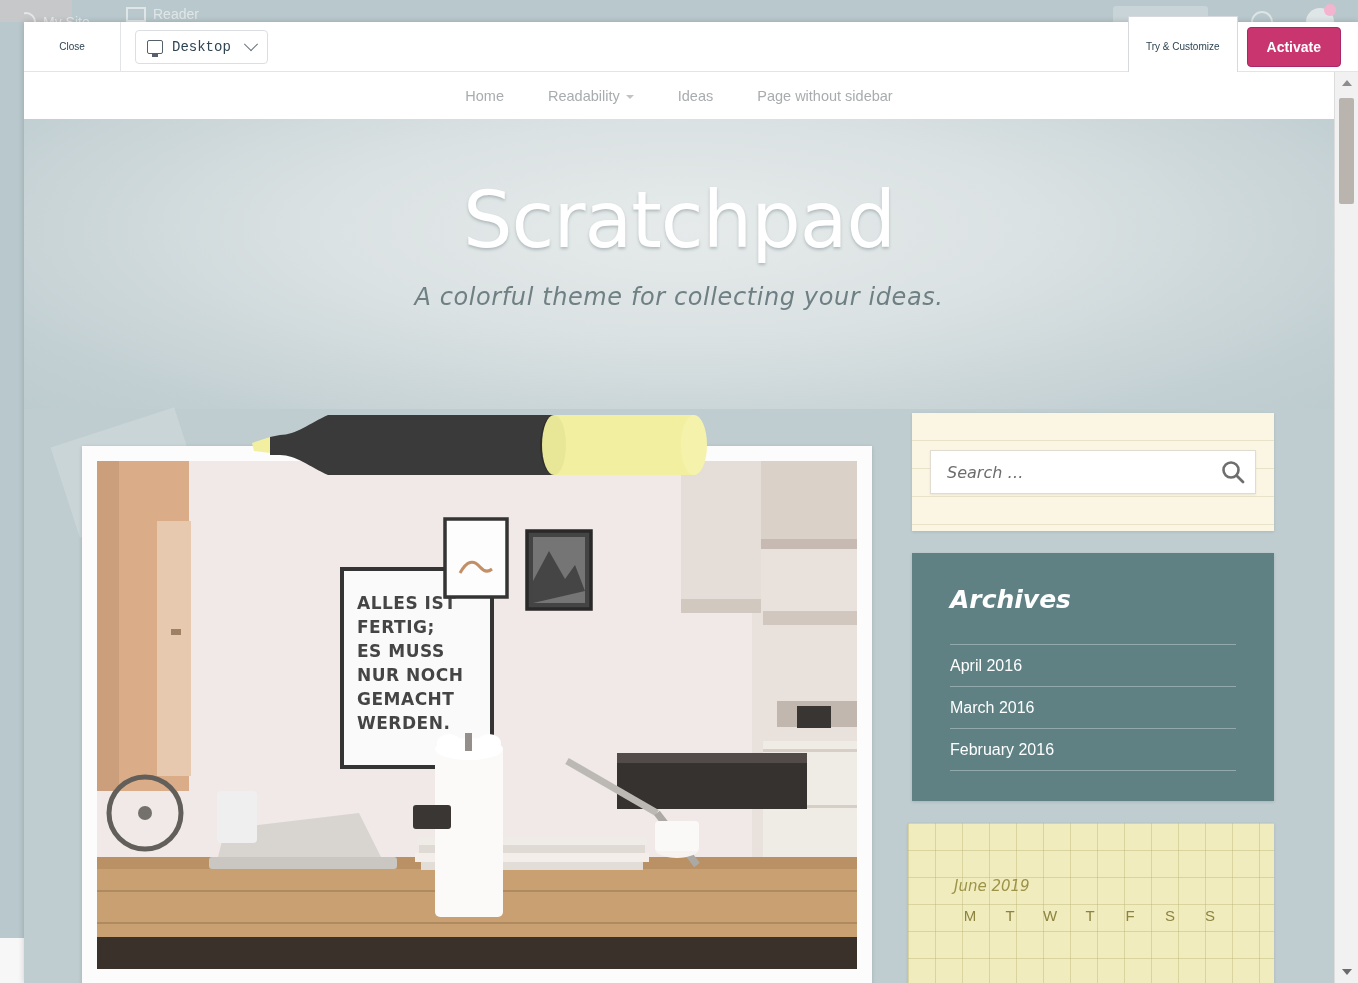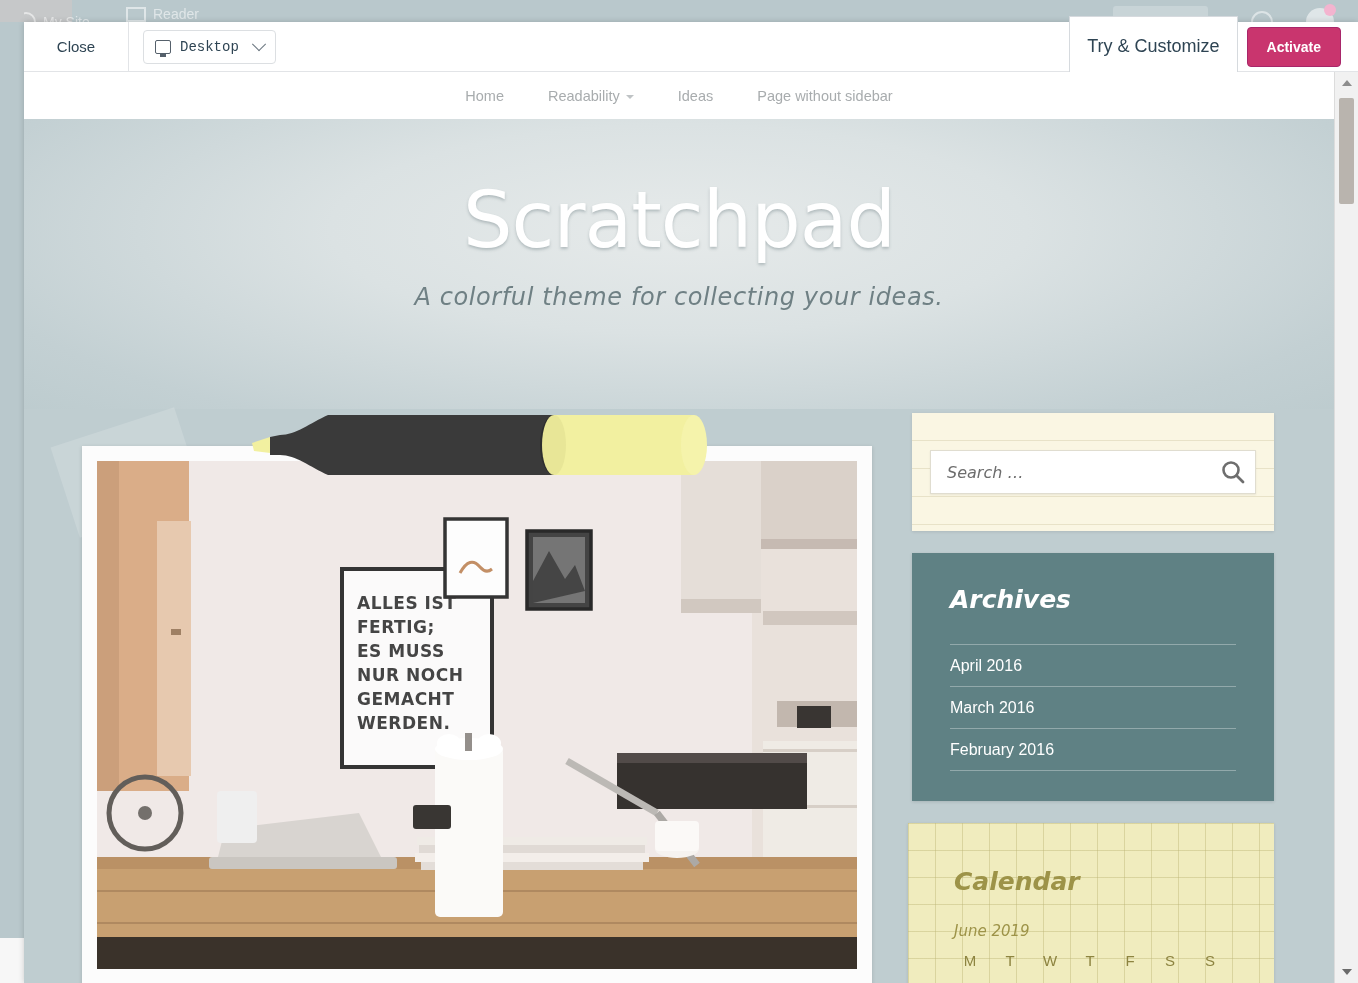--- a/index.html
+++ b/index.html
@@ -121,26 +121,26 @@
     position: absolute;
     left: 0; top: 0;
     width: 1334px; height: 50px;
     background: #ffffff;
     border-bottom: 1px solid #e2e4e7;
     display: flex;
     align-items: center;
     box-sizing: border-box;
   }
   .close-btn {
-    width: 105px;
+    width: 97px;
     height: 49px;
     display: flex;
     align-items: center;
     justify-content: center;
-    font-size: 15px;
+    font-size: 10px;
     color: #2e4453;
     border-right: 1px solid #e2e4e7;
     box-sizing: border-box;
     cursor: pointer;
   }
   .device-select {
     margin-left: 14px;
     height: 34px;
     min-width: 133px;
     border: 1px solid #dcdfe2;
@@ -184,21 +184,21 @@
     align-items: center;
     gap: 9px;
     padding-right: 17px;
   }
   .btn-secondary {
     height: 36px;
     padding: 12px 17px;
     border: 1px solid #d6dade;
     border-radius: 0;
     background: #fff;
-    font-size: 18px;
+    font-size: 10px;
     color: #2e4453;
     display: flex; align-items: center;
     cursor: pointer;
   }
   .btn-primary {
     height: 38px;
     padding: 0 19px;
     border: 1px solid #a8266a;
     border-radius: 4px;
     background: #c9356e;
@@ -677,21 +677,20 @@
               <li>
                 <a class="arch-link">March 2016</a>
               </li>
               <li>
                 <a class="arch-link">February 2016</a>
               </li>
             </ul>
           </div>
 
           <div class="widget-calendar">
-            <h2 class="cal-title">Calendar</h2>
             <div class="cal-caption">June 2019</div>
             <div class="cal-days">
               <span>M</span>
               <span>T</span>
               <span>W</span>
               <span>T</span>
               <span>F</span>
               <span>S</span>
               <span>S</span>
             </div>

